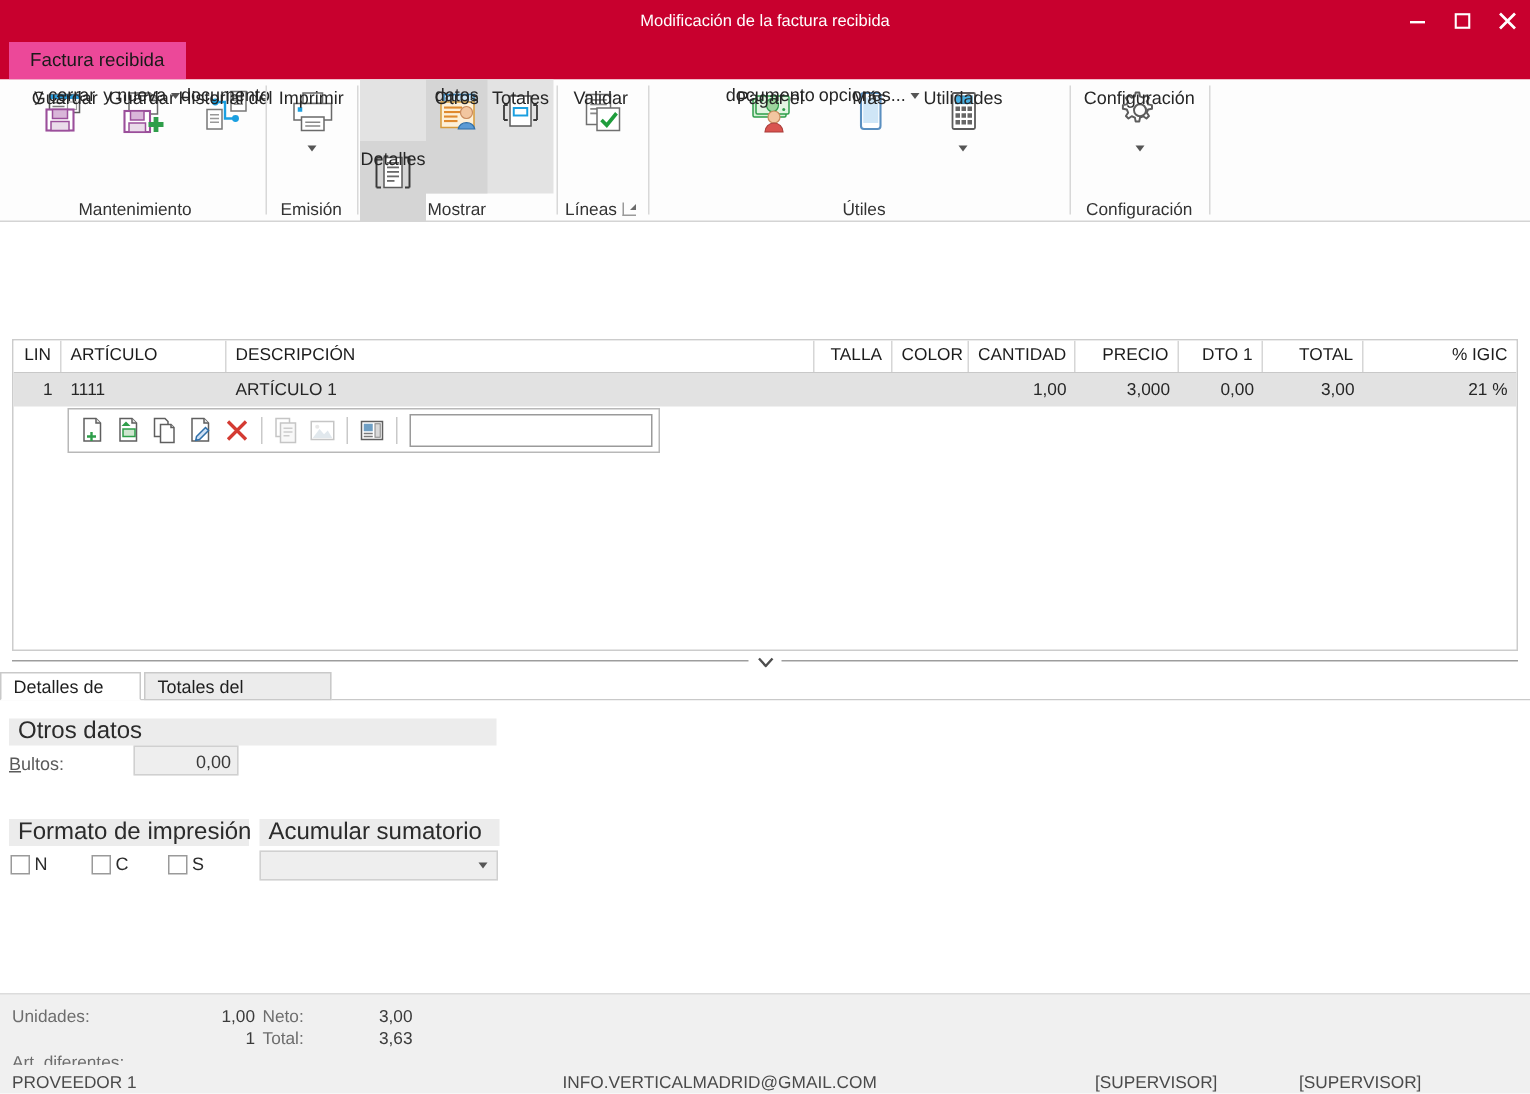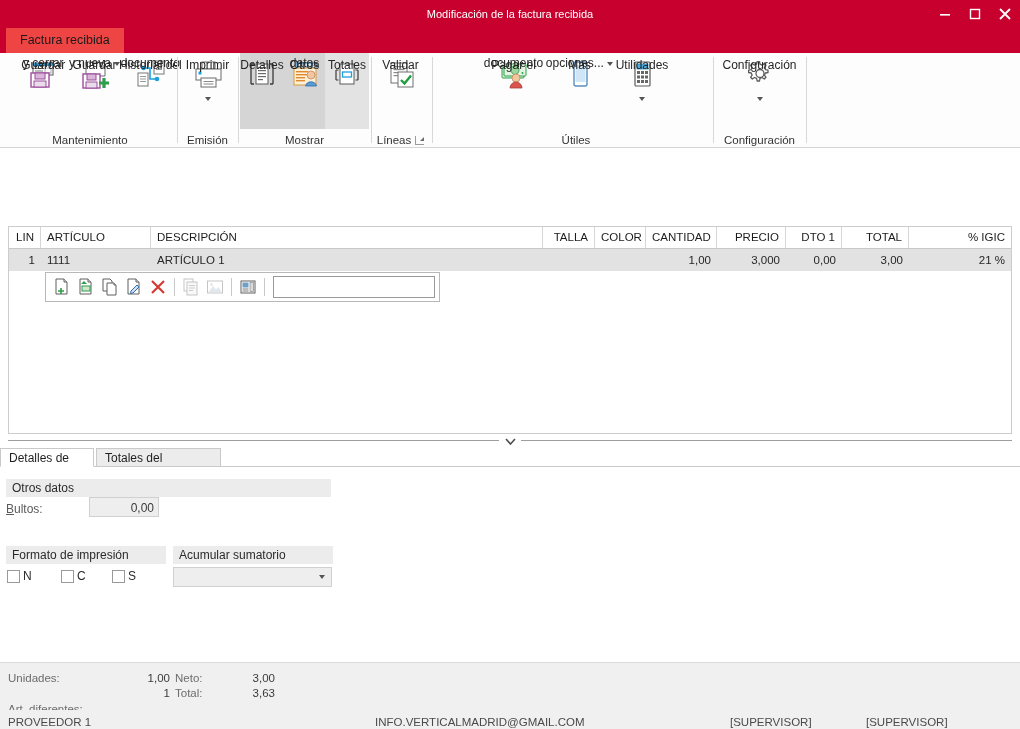--- a/index.html
+++ b/index.html
@@ -42,21 +42,21 @@
   .tabstrip {
     position: relative;
     height: 25px;
     background: #c8002e;
   }
   .rib-tab {
     position: absolute;
     left: 6px; top: 0;
     height: 25px;
     padding: 0 14px;
-    background: #ef4444;
+    background: #ec4899;
     color: #1a1a1a;
     line-height: 25px;
     font-size: 12.5px;
   }
 
   
   .ribbon {
     position: relative;
     height: 95px;
     background: #fdfdfd;
@@ -279,21 +279,21 @@
     border: 1px solid #c9c9c9;
     background: #ececec;
     color: #1f1f1f;
   }
   .btab.active { background: #fff; border-bottom-color: #fff; }
 
   .panel { position: relative; height: 195px; background: #fff; }
   .secthead {
     position: absolute;
     background: #ececec;
-    font-size: 12px;
+    font-size: 16px;
     color: #2b2b2b;
     line-height: 18px;
     padding: 0 6px;
     white-space: nowrap;
   }
   .flabel { position: absolute; font-size: 12px; color: #5a5a5a; white-space: nowrap; }
   .flabel u { text-decoration: underline; }
   .cbx {
     position: absolute;
     width: 13px; height: 13px;
@@ -424,21 +424,21 @@
             <span class="caret-dn"></span>
           </span>
       </div>
     </div>
     <div class="glabel">Emisión</div>
   </div>
   <div class="gsep" style="left:238px;"></div>
 
   <div class="rgroup groupbg" style="left:240px; width:129px; height:76px;">
     <div class="gbody">
-      <div class="rbtn sel" style="width:44px;height:76px;">
+      <div class="rbtn sel" style="width:44px;height:76px;margin-top:41px;">
         <span class="ico">
           <svg width="30" height="30" viewBox="0 0 30 30">
             <path d="M4 4 V24 M4 4 H7 M4 24 H7" stroke="#3a3a3a" stroke-width="1.3" fill="none"></path>
             <path d="M26 4 V24 M26 4 H23 M26 24 H23" stroke="#3a3a3a" stroke-width="1.3" fill="none"></path>
             <rect x="9" y="4" width="12" height="20" fill="#fff" stroke="#5a5a5a" stroke-width="1"></rect>
             <rect x="11" y="7" width="8" height="1.2" fill="#6a6a6a"></rect>
               <rect x="11" y="10" width="8" height="1.2" fill="#6a6a6a"></rect>
             <rect x="11" y="13" width="8" height="1.2" fill="#6a6a6a"></rect>
               <rect x="11" y="16" width="8" height="1.2" fill="#6a6a6a"></rect>
             <rect x="11" y="19" width="5" height="1.2" fill="#6a6a6a"></rect>

